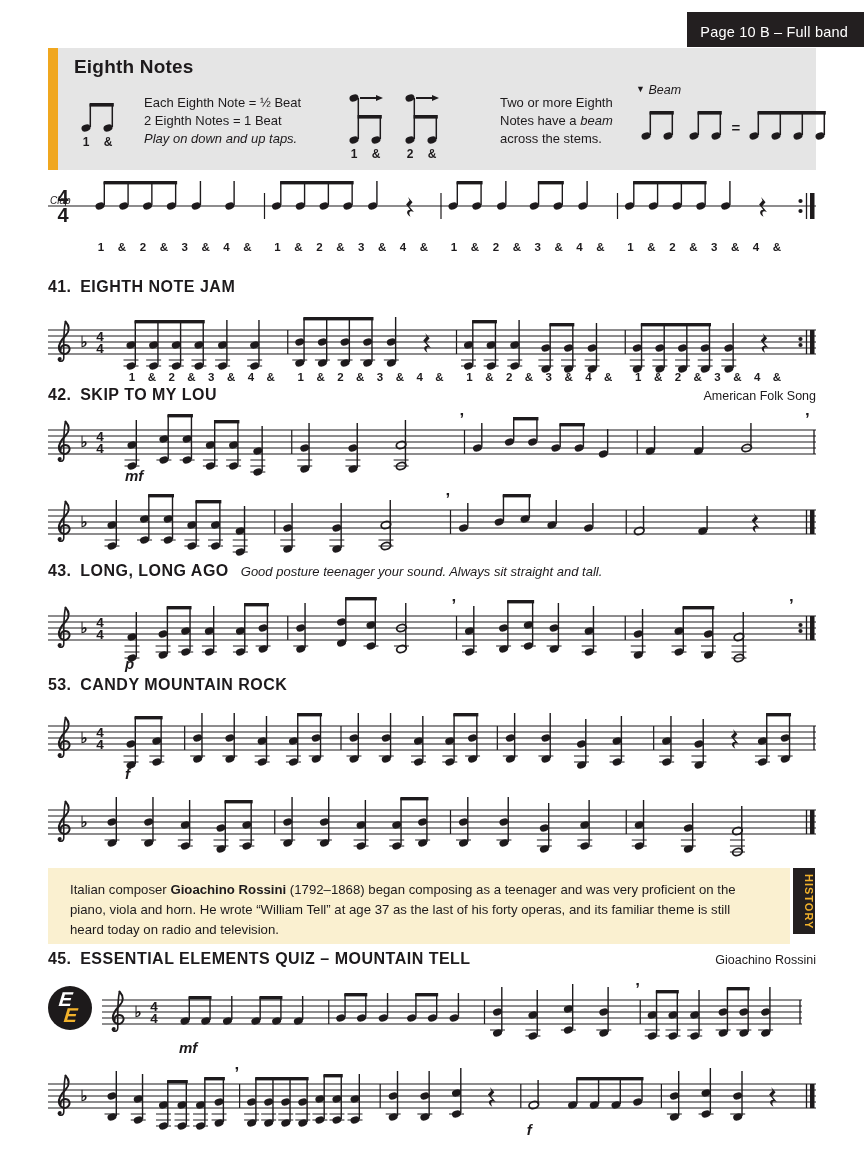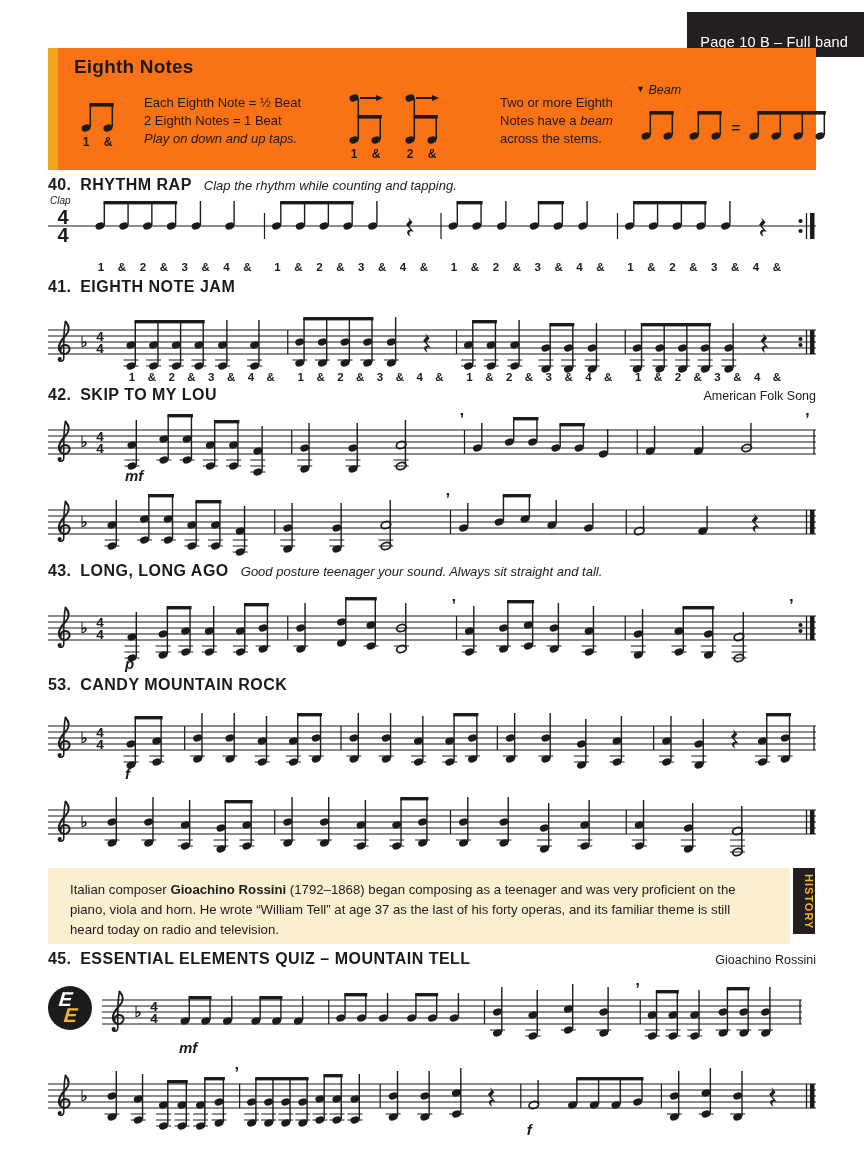--- a/index.html
+++ b/index.html
@@ -1,21 +1,21 @@
 <!DOCTYPE html>
 <html><head>
 <meta charset="utf-8">
 <style>
   html,body{margin:0;padding:0;background:#fff;}
   .page{position:relative;width:864px;height:1152px;background:#ffffff;overflow:hidden;
         font-family:"Liberation Sans",sans-serif;color:#1d1a1c;}
   .badge{position:absolute;top:12px;right:0;background:#231f20;color:#ffffff;
-         font-size:14.5px;padding:22px 16px 7px 13px;letter-spacing:.2px;}
+         font-size:14.5px;padding:12px 16px 7px 13px;letter-spacing:.2px;}
   
-  .theory{position:absolute;left:48px;top:48px;width:768px;height:122px;background:#f97316;}
+  .theory{position:absolute;left:48px;top:48px;width:768px;height:122px;background:#e5e5e5;}
   .stripe{position:absolute;left:0;top:0;width:10px;height:122px;background:#f0a71f;}
   .t-title{position:absolute;left:26px;top:8px;font-size:19px;font-weight:bold;letter-spacing:.2px;}
   .t-item{position:absolute;font-size:13px;line-height:1.4;}
   .it{font-style:italic;}
   .beam-label{font-size:12.5px;margin-bottom:2px;}
   .tri{font-size:9px;vertical-align:2px;}
   
   .ex{position:absolute;left:48px;width:768px;}
   .ex-head{display:flex;align-items:baseline;height:20px;}
   .ex-num{font-weight:bold;font-size:16px;margin-right:9px;letter-spacing:.3px;}
@@ -122,25 +122,20 @@
           <ellipse cx="162" cy="34" rx="4.6" ry="3.4" transform="rotate(-18 162 34)" fill="#1d1a1c" stroke="none" stroke-width="1.8"></ellipse>
           <line x1="166.3" y1="10" x2="166.3" y2="33" stroke="#1d1a1c" stroke-width="1.5"></line>
           <ellipse cx="184" cy="34" rx="4.6" ry="3.4" transform="rotate(-18 184 34)" fill="#1d1a1c" stroke="none" stroke-width="1.8"></ellipse>
           <line x1="188.3" y1="10" x2="188.3" y2="33" stroke="#1d1a1c" stroke-width="1.5"></line>
           <rect x="121.6" y="9" width="68.2" height="3.6" fill="#1d1a1c"></rect>
         </svg>
     </div>
   </section>
 
   <section class="ex" style="top:176px;">
-    <div class="ex-head">
-      <span class="ex-num">40.</span>
-      <span class="ex-title">RHYTHM RAP</span>
-      <span class="ex-inst">Clap the rhythm while counting and tapping.</span>
-    </div>
     <div class="clap">Clap</div>
     <svg style="margin-top:4px;" width="768" height="76" viewBox="0 0 768 76">
         <line x1="0" y1="26" x2="768" y2="26" stroke="#1d1a1c" stroke-width="1.2"></line>
         <text x="15" y="24" font-size="20" font-family="DejaVu Serif, serif" font-weight="bold" text-anchor="middle">4</text>
         <text x="15" y="42" font-size="20" font-family="DejaVu Serif, serif" font-weight="bold" text-anchor="middle">4</text>
         <ellipse cx="52" cy="26" rx="4.6" ry="3.4" transform="rotate(-18 52 26)" fill="#1d1a1c" stroke="none" stroke-width="1.8"></ellipse>
         <line x1="56.3" y1="2" x2="56.3" y2="25" stroke="#1d1a1c" stroke-width="1.4"></line>
         <ellipse cx="75.78048780487805" cy="26" rx="4.6" ry="3.4" transform="rotate(-18 75.78048780487805 26)" fill="#1d1a1c" stroke="none" stroke-width="1.8"></ellipse>
         <line x1="80.08048780487805" y1="2" x2="80.08048780487805" y2="25" stroke="#1d1a1c" stroke-width="1.4"></line>
         <ellipse cx="99.5609756097561" cy="26" rx="4.6" ry="3.4" transform="rotate(-18 99.5609756097561 26)" fill="#1d1a1c" stroke="none" stroke-width="1.8"></ellipse>

